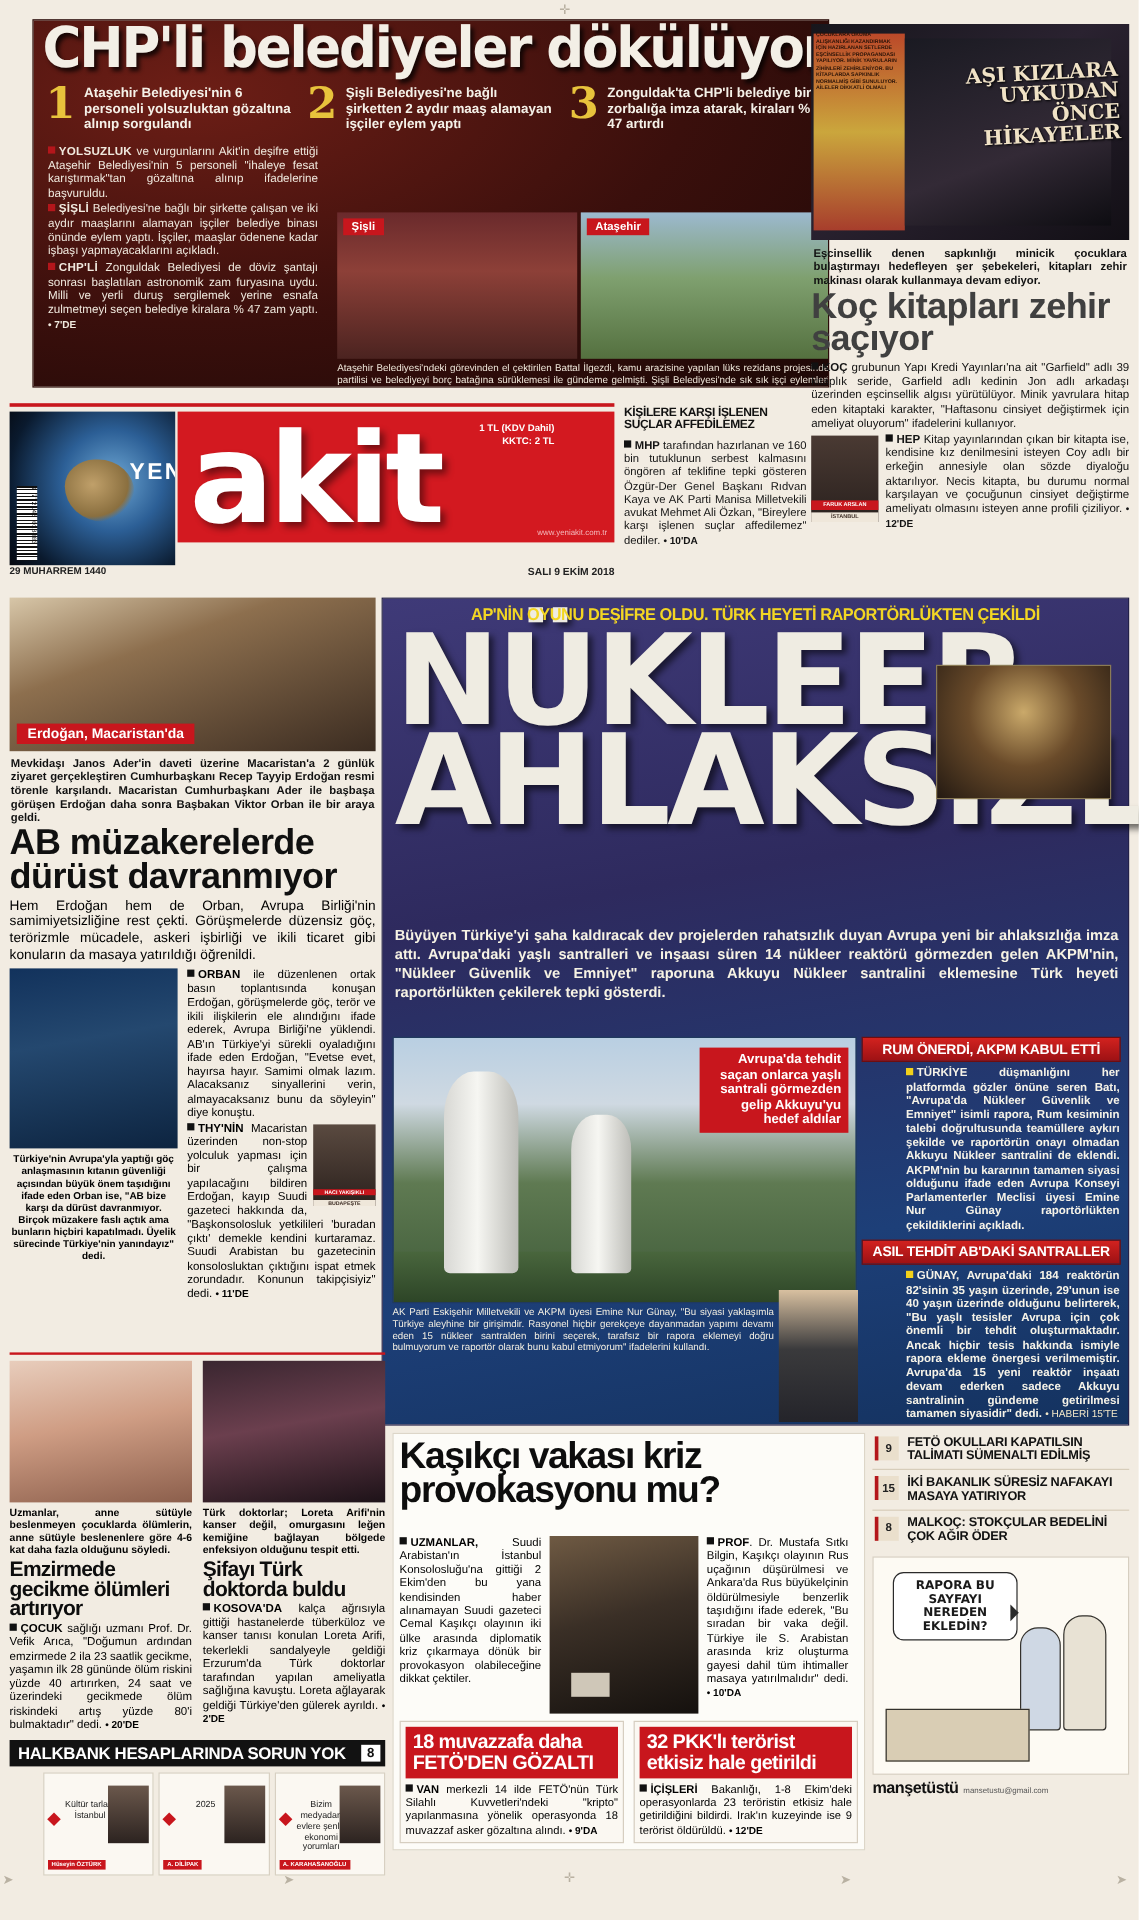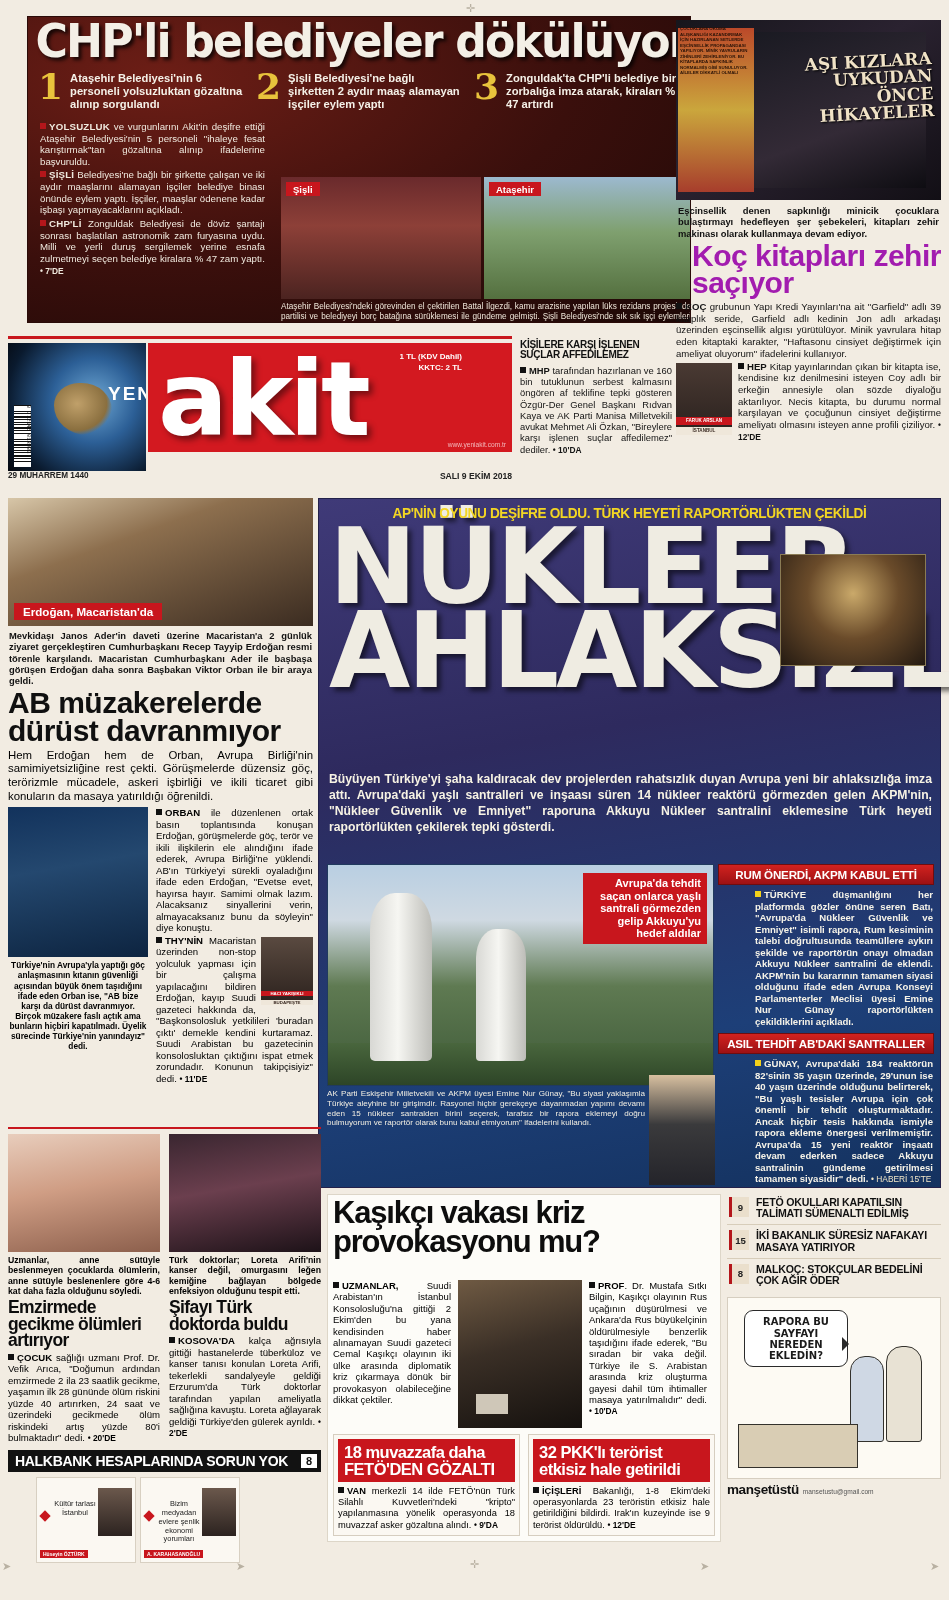--- a/index.html
+++ b/index.html
@@ -98,21 +98,21 @@
     position:absolute; left:2px; top:8px; width:76px; height:164px;
     background: linear-gradient(180deg,#c94d2a 0%, #d9b23e 50%, #b2402c 100%);
     opacity:.92;
   }
   #koc-img .bk-left-txt{
     position:absolute; left:4px; top:6px; width:70px; color:#2a1308;
     font-size:4.4px; line-height:1.25; font-weight:bold;
   }
   #koc-sub { font-size:9.4px; line-height:1.2; font-weight:bold; color:#111;
     padding: 5px 2px 0 2px; text-align: justify; }
-  #koc-hl { font-size: 30px; color:#a21caf; padding-top:3px;margin-left:16px; }
+  #koc-hl { font-size: 30px; color:#404040; padding-top:3px; }
   #koc-body { padding-top:4px; }
   #koc-body p { font-size:9.6px; line-height:1.22; text-align:justify;
     color:#141414; margin-bottom:1px; }
   #koc-face {
     float:left; width:56px; height:72px; margin: 2px 6px 0 0;
     background: linear-gradient(180deg,#4a3a33 0%,#2a211e 100%);
     position:relative;
   }
   #koc-face .nm {
     position:absolute; left:0; bottom:10px; width:56px; background:#c8161d;
@@ -487,20 +487,26 @@
 
     <div id="cols">
       <div class="colw">
         <div class="diam"></div>
         <div class="txt">Kültür tarlası İstanbul</div>
         <div class="face"></div>
         <div class="nm">Hüseyin ÖZTÜRK</div>
       </div>
       <div class="colw">
         <div class="diam"></div>
+        <div class="txt">2025</div>
+        <div class="face"></div>
+        <div class="nm">A. DİLİPAK</div>
+      </div>
+      <div class="colw">
+        <div class="diam"></div>
         <div class="txt">Bizim medyadan evlere şenlik ekonomi yorumları</div>
         <div class="face"></div>
         <div class="nm">A. KARAHASANOĞLU</div>
       </div>
     </div>
   </div>
 
   <div class="abs" id="kas">
     <h2>Kaşıkçı vakası kriz provokasyonu mu?</h2>
     <div id="kas-3col">

